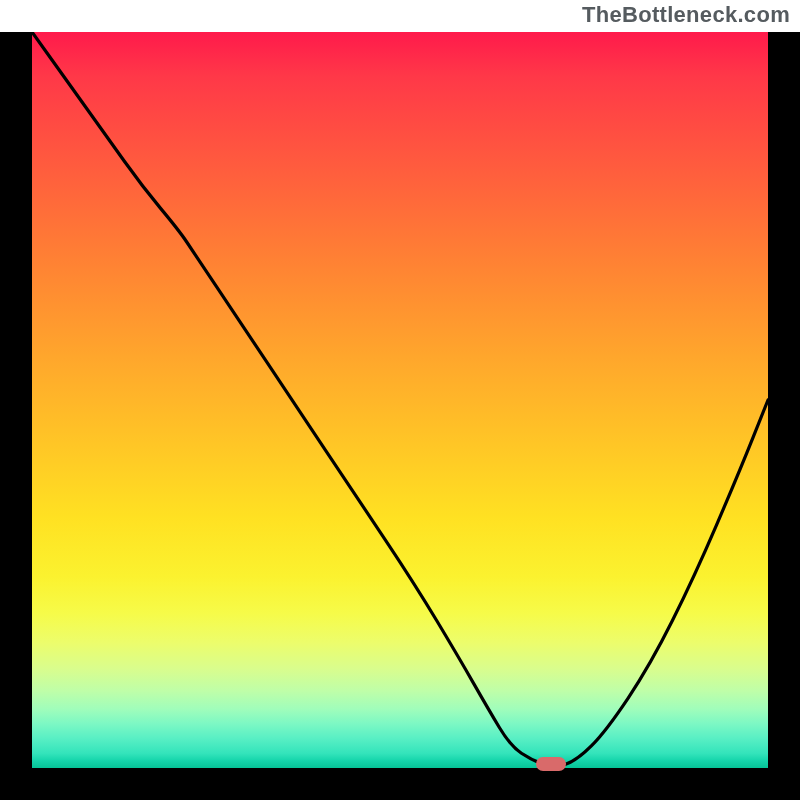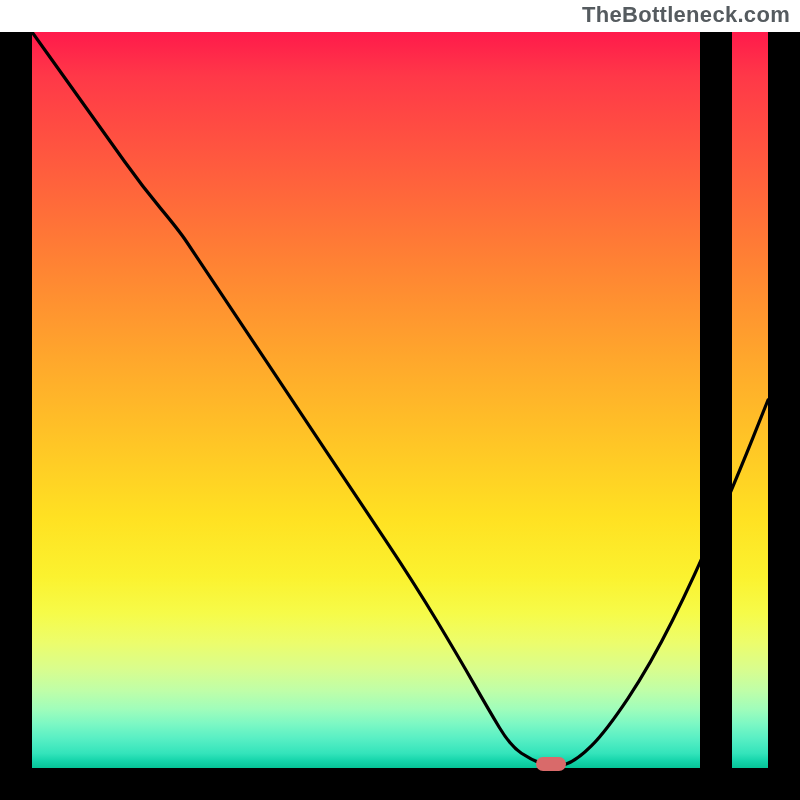--- a/index.html
+++ b/index.html
@@ -6,21 +6,21 @@
     margin: 0;
     padding: 0;
     width: 800px;
     height: 800px;
     background: #000;
     font-family: Arial, Helvetica, sans-serif;
     overflow: hidden;
   }
   .wrap {
     position: relative;
-    width: 732px;
+    width: 800px;
     height: 800px;
   }
   .top-attrib {
     position: absolute;
     top: 0;
     left: 0;
     width: 800px;
     height: 32px;
     background: #fff;
     color: #555b5f;

